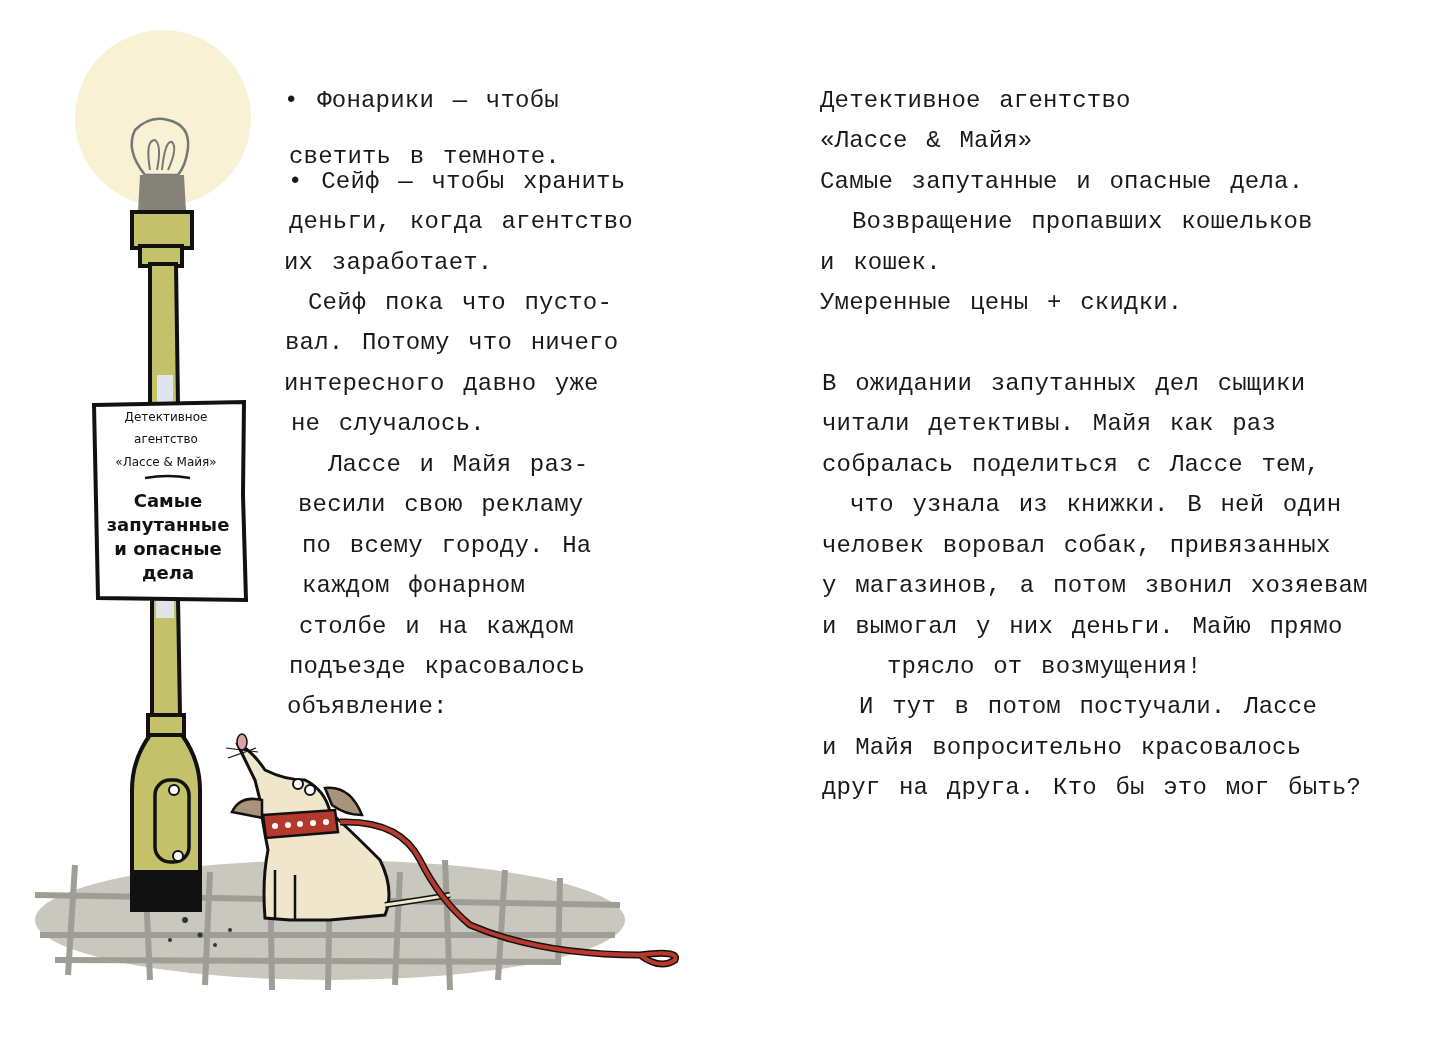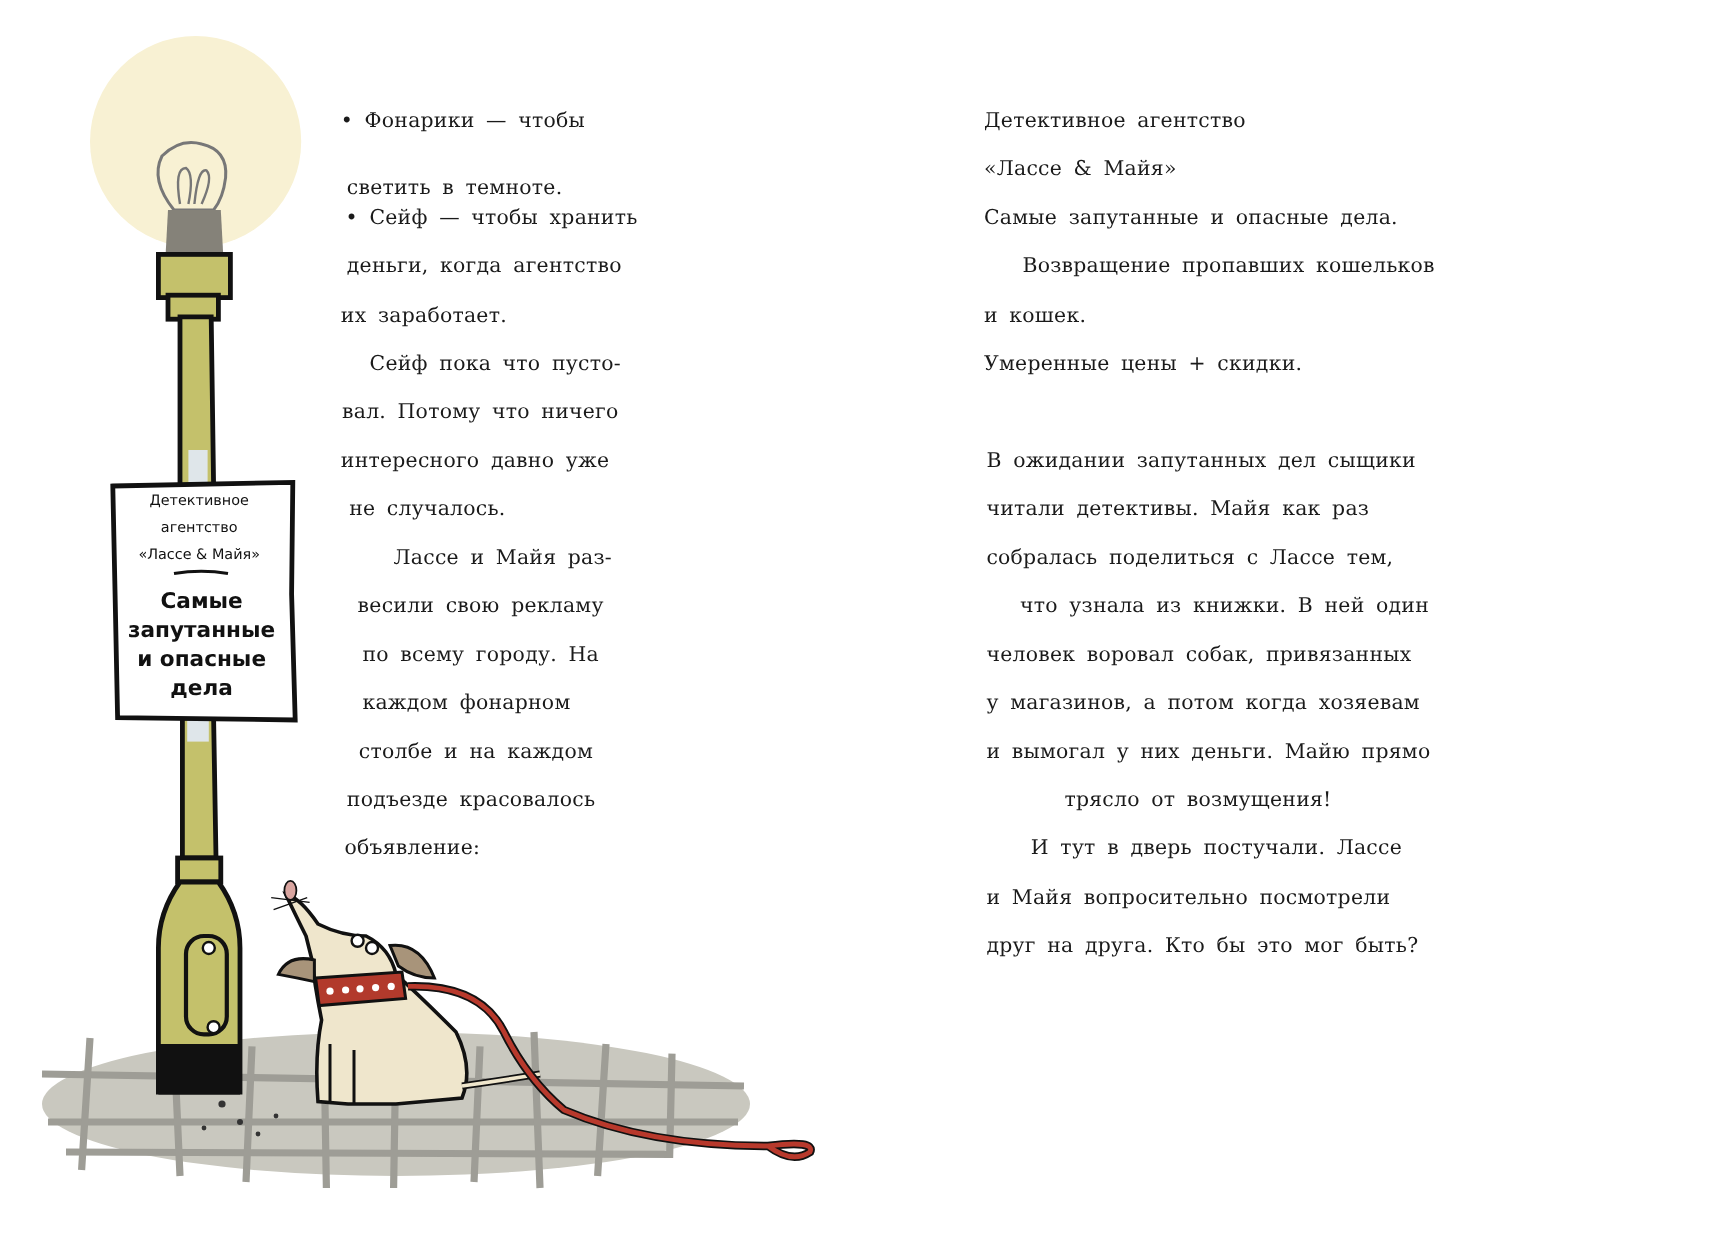--- a/index.html
+++ b/index.html
@@ -1,20 +1,20 @@
 <!DOCTYPE html>
 <html><head>
 <meta charset="utf-8">
 <style>
   html, body { margin: 0; padding: 0; background: #ffffff; }
   body { width: 1445px; height: 1047px; position: relative; overflow: hidden;
          font-family: "DejaVu Serif", "Liberation Serif", serif; color: #1a1a1a; }
   .spread { position: absolute; left: 0; top: 0; width: 1445px; height: 1047px; }
   .illustration { position: absolute; left: 0; top: 0; width: 720px; height: 1047px; }
-  .line { position: absolute; font-size: 17px; line-height: 40px; white-space: pre; letter-spacing: 0.2px; word-spacing: 4px; }
+  .line { position: absolute; font-size: 24px; line-height: 40px; white-space: pre; letter-spacing: 0.2px; word-spacing: 4px; font-family: Liberation Mono, monospace; }
   .center { text-align: left; }
   .sign-text { font-family: "DejaVu Sans", sans-serif; fill: #111; text-anchor: middle; }
 </style>
 </head>
 <body>
 
 <div class="spread">
 
   <svg class="illustration" viewBox="0 0 720 1047" width="720" height="1047">
 
@@ -114,20 +114,20 @@
     <div class="line center" style="left:820px; width:540px; top:243px;">и кошек.</div>
     <div class="line center" style="left:820px; width:540px; top:283px;">Умеренные цены + скидки.</div>
   </div>
 
   <div>
     <div class="line" style="left:822px; top:364px;">В ожидании запутанных дел сыщики</div>
     <div class="line" style="left:822px; top:404px;">читали детективы. Майя как раз</div>
     <div class="line" style="left:822px; top:445px;">собралась поделиться с Лассе тем,</div>
     <div class="line" style="left:822px; top:485px;margin-left:28px;">что узнала из книжки. В ней один</div>
     <div class="line" style="left:822px; top:526px;">человек воровал собак, привязанных</div>
-    <div class="line" style="left:822px; top:566px;">у магазинов, а потом когда хозяевам</div>
+    <div class="line" style="left:822px; top:566px;">у магазинов, а потом звонил хозяевам</div>
     <div class="line" style="left:822px; top:607px;">и вымогал у них деньги. Майю прямо</div>
     <div class="line" style="left:864px; top:647px;margin-left:23px;">трясло от возмущения!</div>
-    <div class="line" style="left:859px; top:687px;">И тут в дверь постучали. Лассе</div>
-    <div class="line" style="left:822px; top:728px;">и Майя вопросительно посмотрели</div>
+    <div class="line" style="left:859px; top:687px;">И тут в потом постучали. Лассе</div>
+    <div class="line" style="left:822px; top:728px;">и Майя вопросительно красовалось</div>
     <div class="line" style="left:822px; top:768px;">друг на друга. Кто бы это мог быть?</div>
   </div>
 </div>
 
 </body></html>

